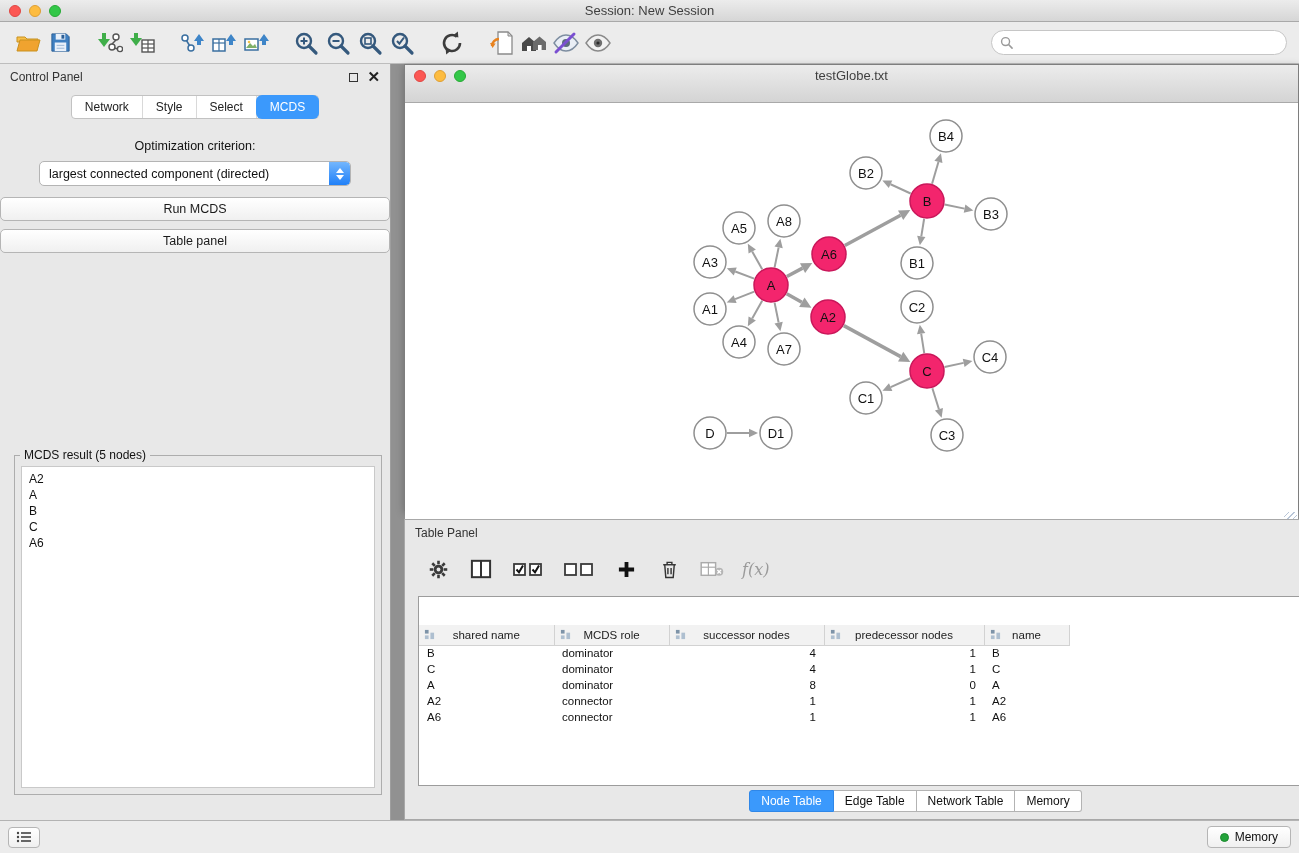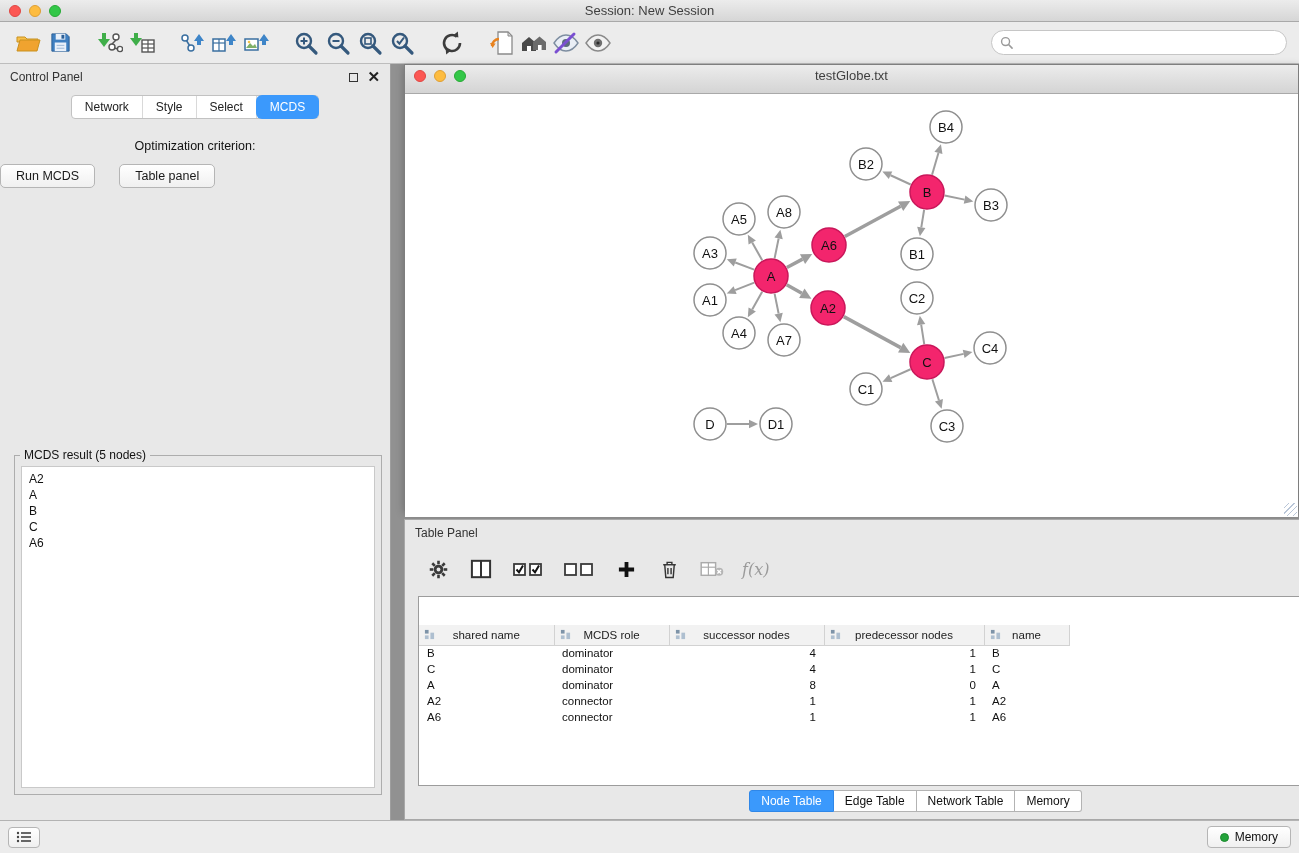--- a/index.html
+++ b/index.html
@@ -77,21 +77,21 @@
   .dd-text { padding-left:9px; font-size:12.5px; color:#111; white-space:nowrap; }
   .dd-stepper {
     position:absolute; right:0; top:0; width:21px; height:100%;
     background:linear-gradient(#73b6fd,#2080f8);
     display:flex; flex-direction:column; align-items:center; justify-content:center; gap:2px;
     border-radius:0 4px 4px 0;
   }
   .dd-stepper i { display:block; width:0; height:0; border-left:4px solid transparent; border-right:4px solid transparent; }
   .dd-stepper i.up { border-bottom:5px solid #fff; }
   .dd-stepper i.down { border-top:5px solid #fff; }
-  .cp-buttons { display:flex; justify-content:flex-start; gap:24px; margin-top:11px; }
+  .cp-buttons { display:flex; justify-content:flex-start; gap:8px; margin-top:11px;flex-direction:column; }
   .mac-btn {
     background:linear-gradient(#ffffff,#f0f0f0); border:1px solid #b5b5b5;
     border-radius:5px; padding:4px 15px; font-size:12.5px; color:#1a1a1a;
     font-family:"Liberation Sans", sans-serif; cursor:default;
   }
   .result-box {
     position:absolute; left:14px; top:391px; width:368px; height:340px;
     border:1px solid #adadad;
   }
   .result-title {
@@ -103,21 +103,21 @@
     background:#fff; border:1px solid #c9c9c9; padding:4px 7px;
     font-size:12px; color:#111; line-height:16px; overflow:hidden;
   }
   
   .net-window {
     position:absolute; left:404px; top:64px; width:895px; height:447px;
     background:#fff; border:1px solid #7e7e7e;
     box-shadow:0 2px 8px rgba(0,0,0,0.25);
   }
   .net-titlebar {
-    height:29px; background:linear-gradient(#ececec,#d4d4d4);
+    height:38px; background:linear-gradient(#ececec,#d4d4d4);
     border-bottom:1px solid #a9a9a9; position:relative;
   }
   .net-titlebar .traffic { top:5px; }
   .net-title-text {
     position:absolute; left:0; right:0; top:3px; text-align:center;
     font-size:13px; color:#3f3f3f;
   }
   .net-canvas { position:relative; width:100%; height:423px; background:#fff; overflow:hidden; }
   .net-canvas svg { display:block; }
   .resize-grip {
@@ -343,20 +343,27 @@
         <span class="close-x">✕</span>
       </span>
     </div>
     <div class="cp-tabs" id="cp-tabs">
         <div class="tab">Network</div>
         <div class="tab">Style</div>
         <div class="tab">Select</div>
         <div class="tab active">MCDS</div>
       </div>
     <div class="cp-opt-label">Optimization criterion:</div>
+    <div class="dropdown">
+      <span class="dd-text">largest connected component (directed)</span>
+      <span class="dd-stepper">
+          <i class="up"></i>
+          <i class="down"></i>
+        </span>
+    </div>
     <div class="cp-buttons">
       <button class="mac-btn">Run MCDS</button>
       <button class="mac-btn">Table panel</button>
     </div>
     <div class="result-box">
       <span class="result-title">MCDS result (5 nodes)</span>
       <div class="result-list" id="result-list">
           <div>A2</div>
           <div>A</div>
           <div>B</div>

